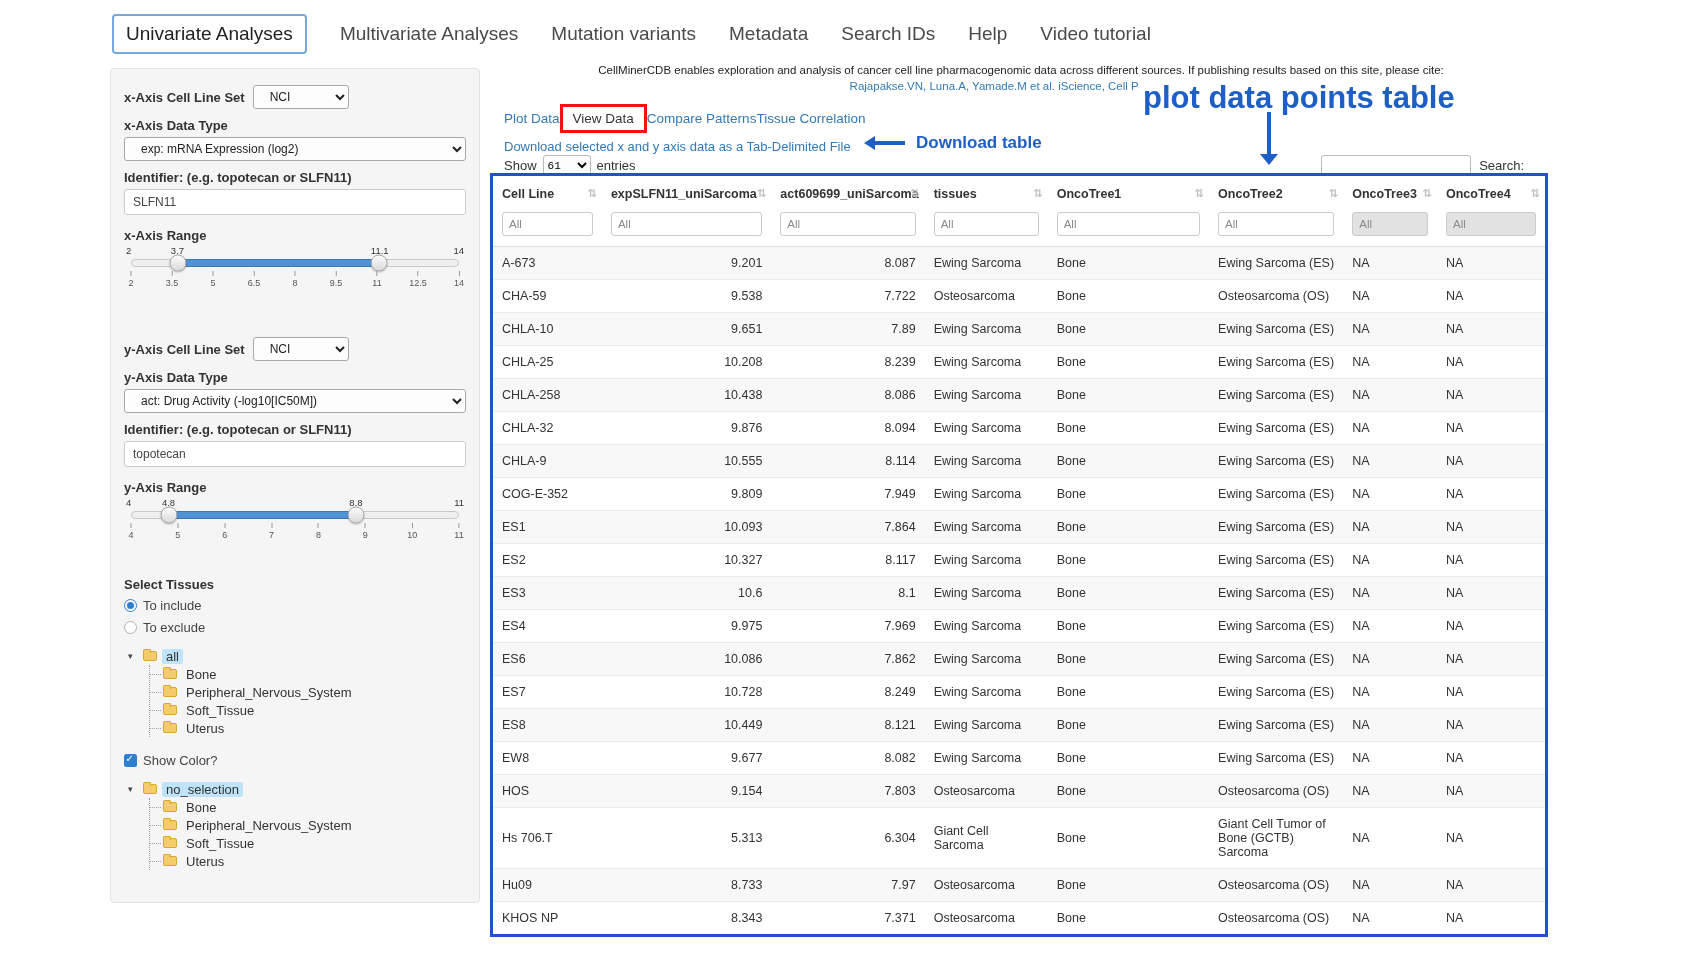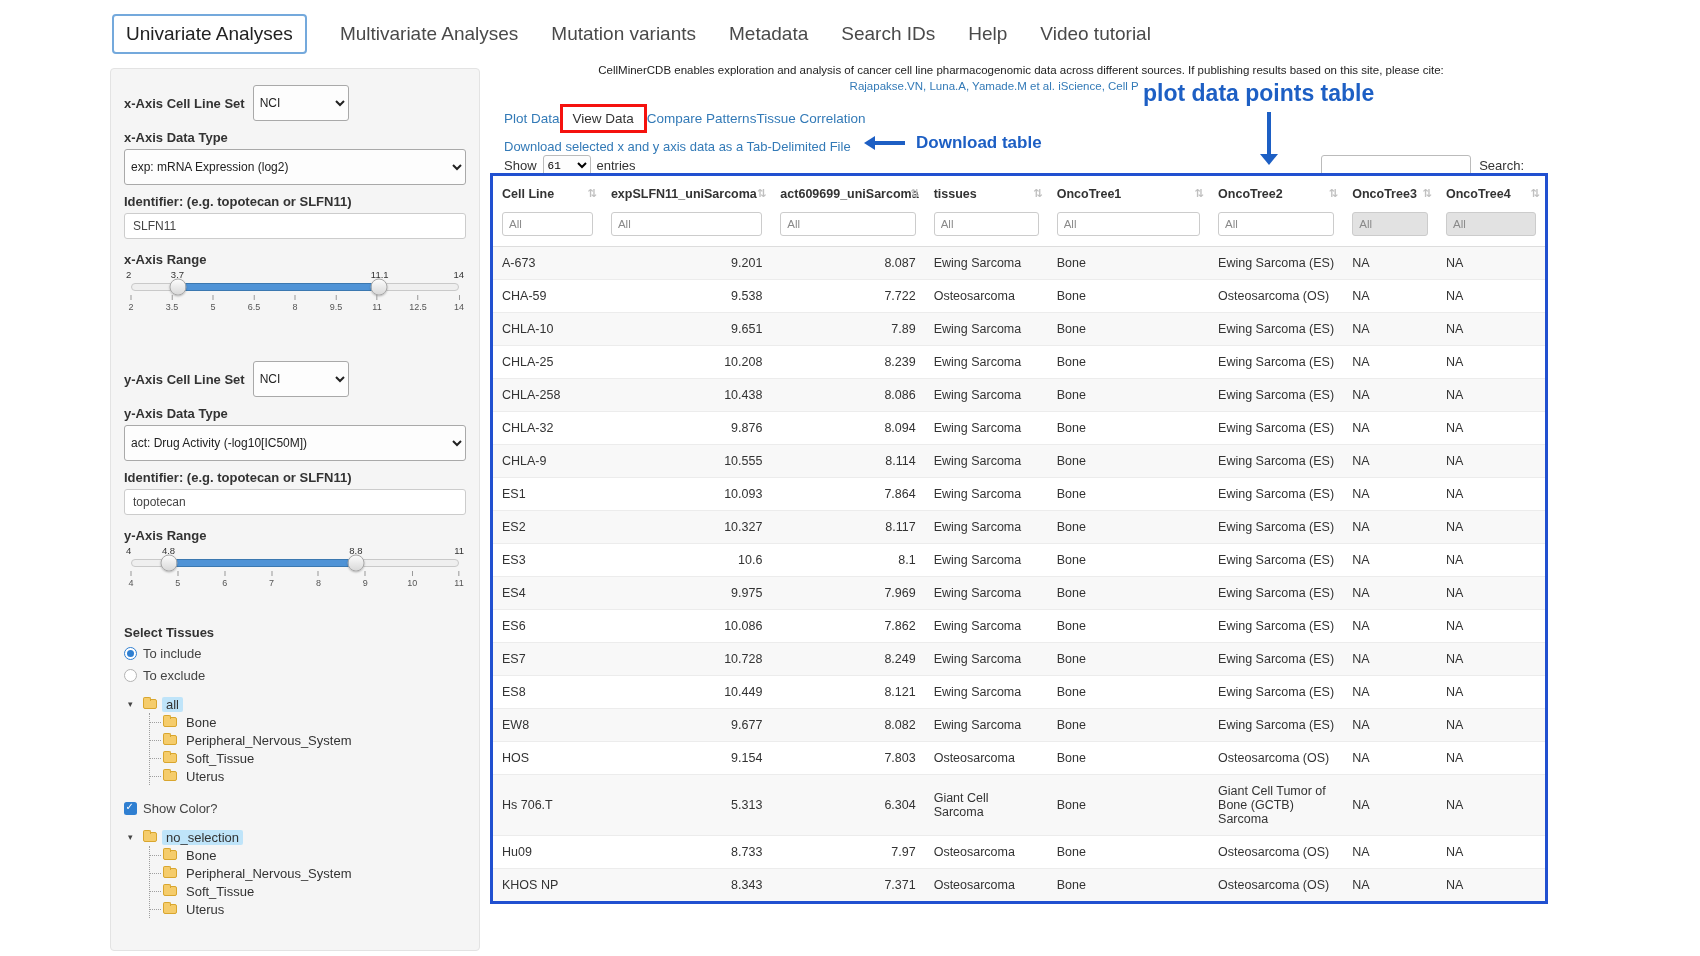--- a/index.html
+++ b/index.html
@@ -10,21 +10,21 @@
   
   .top-nav { position:absolute; left:112px; top:14px; display:flex; align-items:center; gap:33px; font-size:19px; color:#4a4a4a; }
   .nav-tab { padding:8px 0; cursor:pointer; white-space:nowrap; }
   .nav-tab.active { border:2px solid #74a9dc; border-radius:4px; padding:7px 12px; color:#222; }
 
   
   .sidebar { position:absolute; left:110px; top:68px; width:370px; min-height:762px; background:#f5f5f5; border:1px solid #e3e3e3; border-radius:4px; padding:16px 13px 18px; font-size:13px; }
   .sb-label { font-weight:bold; margin-bottom:4px; color:#333; }
   .sb-row-inline { display:flex; align-items:center; gap:8px; margin-bottom:9px; }
   .sb-row-inline .sb-label { margin-bottom:0; }
-  select.sb-select { font-family:inherit; font-size:12px; height:36px; border:1px solid #a9a9a9; border-radius:3px; background:#fdfdfd; padding:1px 2px; color:#222; }
+  select.sb-select { font-family:inherit; font-size:12px; height:24px; border:1px solid #a9a9a9; border-radius:3px; background:#fdfdfd; padding:1px 12px; color:#222; }
   select.sb-select.sm { width:96px; }
   select.sb-select.full { width:100%; margin-bottom:9px; }
   input.sb-input { width:100%; height:26px; border:1px solid #ccc; border-radius:3px; background:#fff; font-family:inherit; font-size:12px; padding:2px 8px; color:#444; margin-bottom:13px; }
   .sb-label.tight { margin-bottom:2px; }
 
   
   .slider { position:relative; margin:0 7px; padding-top:14px; }
   .slider.gap-x { margin-bottom:46px; }
   .slider.gap-y { margin-bottom:34px; }
   .s-labels { position:absolute; top:0; left:0; right:0; height:12px; font-size:9.5px; color:#333; }
@@ -85,21 +85,21 @@
   .dt .filter-row td { padding:2px 9px 10px; border-bottom:1px solid #ddd; }
   .col-filter { width:100%; height:24px; border:1px solid #ccc; border-radius:3px; background:#fff; font-family:inherit; font-size:11.5px; padding:2px 6px; color:#666; }
   .col-filter::placeholder { color:#8a8a8a; }
   .col-filter.disabled { background:#e2e2e2; }
   .dt tbody td { padding:9px 9px; border-top:1px solid #ececec; overflow-wrap:break-word; }
   .dt tbody tr:first-child td { border-top:none; }
   .dt tbody tr:nth-child(odd) { background:#f8f8f8; }
   .dt td.num { text-align:right; }
 
   
-  .ann-plot { position:absolute; top:18px; left:648px; font-size:23px; font-weight:bold; color:#1d5fc4; background:#fff; padding:0 5px; white-space:nowrap; }
+  .ann-plot { position:absolute; top:18px; left:648px; font-size:31px; font-weight:bold; color:#1d5fc4; background:#fff; padding:0 5px; white-space:nowrap; }
   .ann-arrow-down { position:absolute; top:50px; left:770px; width:18px; }
   .ann-arrow-down .line { width:4px; height:42px; background:#1d5fc4; margin:0 auto; }
   .ann-arrow-down .head { width:0; height:0; border-left:9px solid transparent; border-right:9px solid transparent; border-top:11px solid #1d5fc4; }
   .ann-download { position:absolute; top:71px; left:374px; display:flex; align-items:center; }
   .arr-head { width:0; height:0; border-top:7px solid transparent; border-bottom:7px solid transparent; border-right:11px solid #1d5fc4; }
   .arr-line { width:30px; height:4px; background:#1d5fc4; margin-right:11px; }
   .ann-dl-text { color:#1d5fc4; font-weight:bold; font-size:17px; white-space:nowrap; }
 </style>
 </head>
 <body>
@@ -447,20 +447,30 @@
               <td>CHLA-9</td>
               <td class="num">10.555</td>
               <td class="num">8.114</td>
               <td>Ewing Sarcoma</td>
               <td>Bone</td>
               <td>Ewing Sarcoma (ES)</td>
               <td>NA</td>
               <td>NA</td>
             </tr>
             <tr>
+              <td>COG-E-352</td>
+              <td class="num">9.809</td>
+              <td class="num">7.949</td>
+              <td>Ewing Sarcoma</td>
+              <td>Bone</td>
+              <td>Ewing Sarcoma (ES)</td>
+              <td>NA</td>
+              <td>NA</td>
+            </tr>
+            <tr>
               <td>ES1</td>
               <td class="num">10.093</td>
               <td class="num">7.864</td>
               <td>Ewing Sarcoma</td>
               <td>Bone</td>
               <td>Ewing Sarcoma (ES)</td>
               <td>NA</td>
               <td>NA</td>
             </tr>
             <tr>

